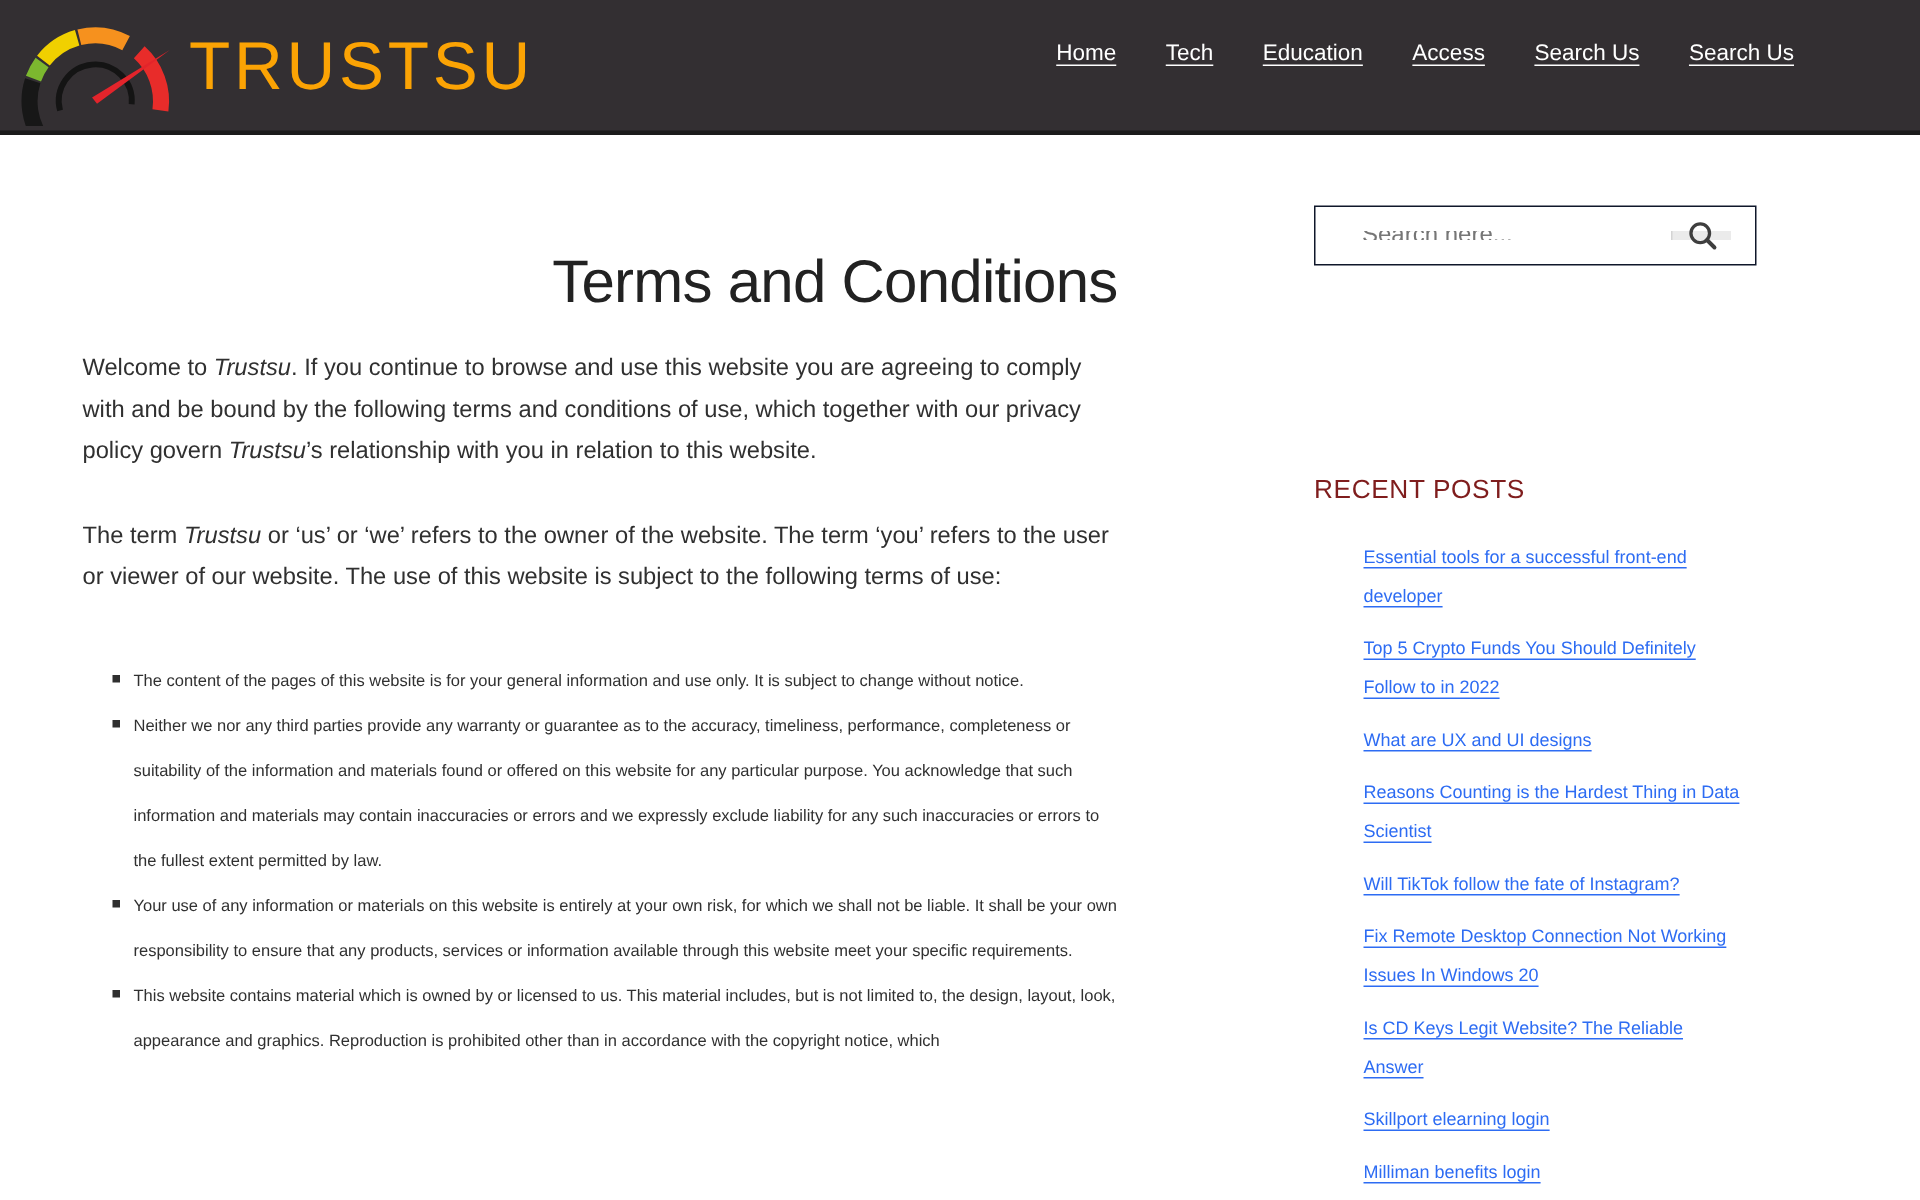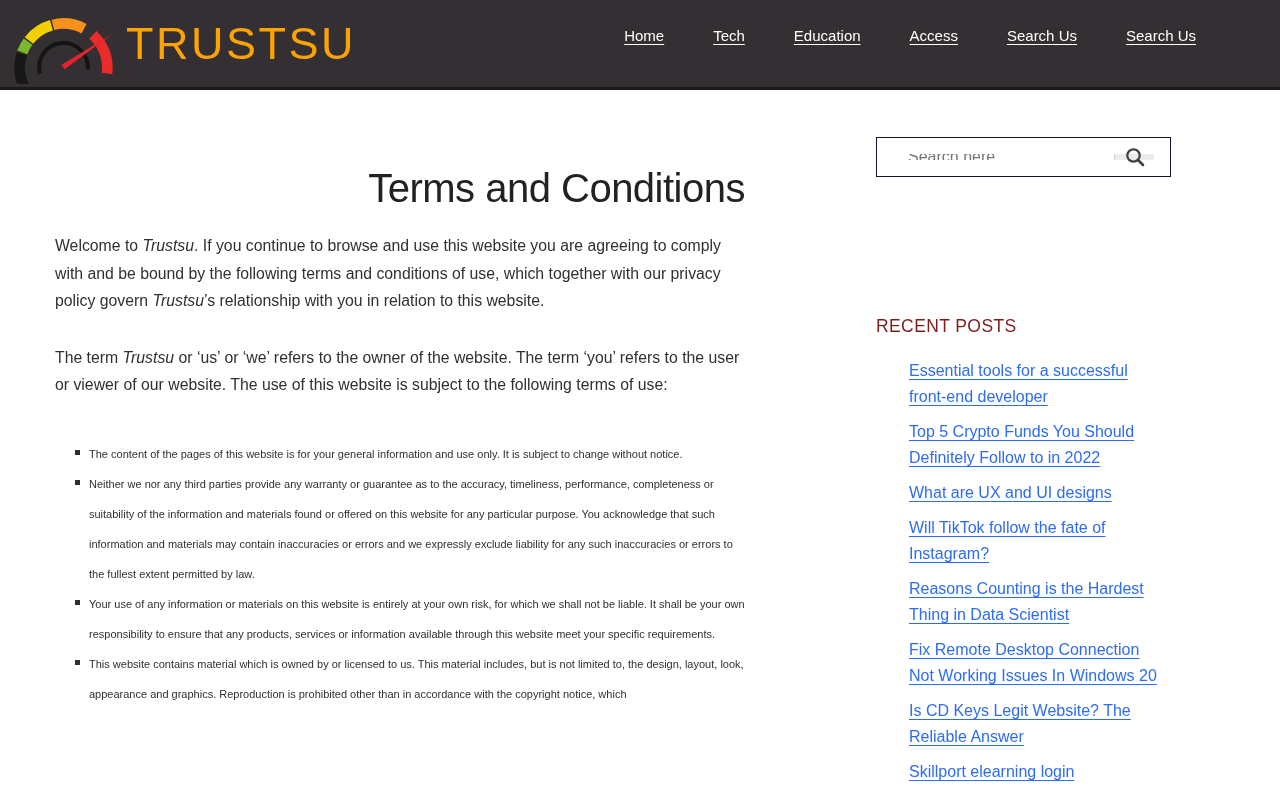--- a/index.html
+++ b/index.html
@@ -25,21 +25,21 @@
     height:87px;padding:0 84px 0 8px;
   }
   .logo{display:flex;align-items:center;text-decoration:none;}
   .logo svg{display:block;margin-top:2px;}
   .brand{
     color:var(--brand-orange,#fba304);
     font-size:45px;letter-spacing:2.5px;font-weight:400;
     margin-left:6px;line-height:1;
   }
   nav{position:relative;top:-8px;}
-  nav ul{list-style:none;margin:0;padding:0;display:flex;gap:49px;text-align:center;}
+  nav ul{list-style:none;margin:0;padding:0;display:flex;gap:33px;text-align:center;}
   .nav-link{
     color:#fff;font-size:15px;text-decoration:underline;
     text-underline-offset:3px;
   }
   
   .wrapper{
     display:flex;justify-content:space-between;
     width:1116px;margin-left:55px;
   }
   article{width:690px;padding-top:74px;}
@@ -79,21 +79,21 @@
     border-left:1px solid #d4d4d4;cursor:pointer;
     display:flex;align-items:center;justify-content:center;padding:0;
   }
   .recent-title{
     font-size:17.5px;font-weight:400;color:#7f1d1d;
     letter-spacing:0.4px;margin:0 0 21px;
   }
   ul.posts{list-style:none;margin:0;padding:0 0 0 33px;}
   ul.posts li{margin:0 0 9px;width:252px;}
   .post-link{
-    color:var(--link-blue,#2d6cf3);font-size:16px;line-height:26px;
+    color:var(--link-blue,#2d6cf3);font-size:12px;line-height:26px;
     text-decoration:underline;text-underline-offset:3px;
   }
 </style>
 </head>
 <body>
 
 <header>
   <div class="header-inner">
     <a href="#" class="logo">
       <svg width="112" height="78" viewBox="0 0 115 78" aria-hidden="true">
@@ -164,23 +164,23 @@
     <section>
       <h2 class="recent-title">RECENT POSTS</h2>
       <ul class="posts">
 
           <li><a href="#" class="post-link">Essential tools for a successful front-end developer</a></li>
 
           <li><a href="#" class="post-link">Top 5 Crypto Funds You Should Definitely Follow to in 2022</a></li>
 
           <li><a href="#" class="post-link">What are UX and UI designs</a></li>
 
+          <li><a href="#" class="post-link">Reasons Counting is the Hardest Thing in Data Scientist</a></li>
+
           <li><a href="#" class="post-link">Will TikTok follow the fate of Instagram?</a></li>
-
-          <li><a href="#" class="post-link">Reasons Counting is the Hardest Thing in Data Scientist</a></li>
 
           <li><a href="#" class="post-link">Fix Remote Desktop Connection Not Working Issues In Windows 20</a></li>
 
           <li><a href="#" class="post-link">Is CD Keys Legit Website? The Reliable Answer</a></li>
 
           <li><a href="#" class="post-link">Skillport elearning login</a></li>
 
           <li><a href="#" class="post-link">Milliman benefits login</a></li>
         </ul>
     </section>

